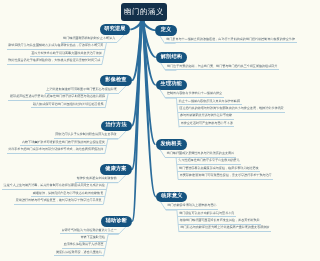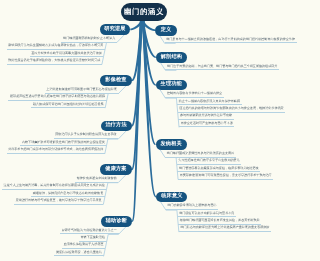--- a/index.html
+++ b/index.html
@@ -2,22 +2,22 @@
 <html><head><meta charset="utf-8"><style>
 html,body{margin:0;padding:0;}
 body{width:300px;height:261px;background:#fbfbf2;overflow:hidden;
      font-family:"Liberation Sans",sans-serif;
      -webkit-font-smoothing:antialiased;text-rendering:geometricPrecision;}
 #map{position:relative;width:300px;height:261px;}
 svg.links{position:absolute;left:0;top:0;width:300px;height:261px;}
 .node{position:absolute;background:#15537f;color:#fff;border-radius:5.4px;
       font-size:5.2px;line-height:1;letter-spacing:.15px;white-space:nowrap;
       display:flex;align-items:center;justify-content:center;height:10.8px;font-weight:700;}
-.root{position:absolute;background:#13304a;color:#fff;border-radius:9px;
-      font-size:7.4px;font-weight:700;letter-spacing:.6px;white-space:nowrap;
+.root{position:absolute;background:#13304a;color:#fff;border-radius:3px;
+      font-size:7.4px;font-weight:400;letter-spacing:.6px;white-space:nowrap;
       display:flex;align-items:center;justify-content:center;}
 .item{position:absolute;font-size:3.05px;line-height:1;color:#4a5a67;white-space:nowrap;
       border-bottom:0.8px solid #b4d2e2;padding:0 1.6px 1.6px 1.6px;letter-spacing:.02px;}
 </style></head><body>
 
 <div id="map">
  <svg class="links" viewBox="0 0 300 261">
    <path d="M 140.40 20.00 L 140.42 20.13 L 140.42 20.27 L 140.41 20.43 L 140.38 20.61 L 140.33 20.80 L 140.27 21.01 L 140.19 21.22 L 140.09 21.45 L 139.98 21.68 L 139.85 21.92 L 139.70 22.17 L 139.54 22.42 L 139.36 22.68 L 139.17 22.93 L 138.97 23.19 L 138.75 23.45 L 138.52 23.71 L 138.29 23.96 L 138.04 24.22 L 137.78 24.47 L 137.51 24.72 L 137.24 24.97 L 136.96 25.22 L 136.67 25.46 L 136.38 25.69 L 136.08 25.92 L 135.78 26.14 L 135.47 26.36 L 135.17 26.56 L 134.86 26.77 L 134.55 26.96 L 134.24 27.14 L 133.93 27.32 L 133.62 27.48 L 133.31 27.63 L 133.00 27.78 L 132.70 27.91 L 132.41 28.03 L 132.11 28.14 L 131.83 28.24 L 131.55 28.32 L 131.28 28.40 L 131.02 28.45 L 130.77 28.50 L 130.53 28.53 L 130.30 28.55 L 130.30 30.25 L 130.63 30.25 L 130.96 30.24 L 131.29 30.21 L 131.63 30.16 L 131.97 30.10 L 132.32 30.02 L 132.67 29.93 L 133.03 29.82 L 133.39 29.71 L 133.75 29.58 L 134.11 29.44 L 134.47 29.28 L 134.83 29.12 L 135.19 28.95 L 135.56 28.77 L 135.92 28.57 L 136.28 28.37 L 136.63 28.16 L 136.99 27.95 L 137.34 27.72 L 137.69 27.49 L 138.03 27.25 L 138.37 27.00 L 138.71 26.75 L 139.03 26.49 L 139.35 26.23 L 139.67 25.96 L 139.97 25.69 L 140.27 25.41 L 140.56 25.13 L 140.84 24.85 L 141.11 24.56 L 141.36 24.26 L 141.61 23.96 L 141.85 23.66 L 142.07 23.36 L 142.28 23.05 L 142.47 22.74 L 142.65 22.42 L 142.82 22.09 L 142.97 21.76 L 143.10 21.43 L 143.21 21.08 L 143.30 20.73 L 143.36 20.37 L 143.40 20.00 Z" fill="#2c6d9c" stroke="none"></path>
    <path d="M 140.25 19.89 L 140.10 22.24 L 139.94 24.55 L 139.78 26.82 L 139.62 29.06 L 139.45 31.26 L 139.28 33.42 L 139.11 35.54 L 138.93 37.63 L 138.75 39.67 L 138.57 41.67 L 138.39 43.63 L 138.21 45.55 L 138.02 47.43 L 137.84 49.26 L 137.65 51.04 L 137.46 52.78 L 137.27 54.48 L 137.07 56.12 L 136.88 57.72 L 136.68 59.27 L 136.48 60.77 L 136.28 62.22 L 136.08 63.62 L 135.88 64.97 L 135.68 66.27 L 135.48 67.51 L 135.27 68.70 L 135.07 69.83 L 134.86 70.91 L 134.66 71.93 L 134.45 72.89 L 134.24 73.79 L 134.04 74.64 L 133.83 75.42 L 133.62 76.14 L 133.42 76.80 L 133.22 77.40 L 133.01 77.92 L 132.82 78.38 L 132.63 78.77 L 132.45 79.09 L 132.28 79.33 L 132.14 79.49 L 132.05 79.58 L 132.00 79.61 L 132.00 79.62 L 132.00 81.18 L 132.45 81.12 L 132.86 80.95 L 133.22 80.70 L 133.54 80.39 L 133.83 80.03 L 134.10 79.62 L 134.37 79.15 L 134.62 78.62 L 134.87 78.04 L 135.12 77.40 L 135.37 76.70 L 135.61 75.94 L 135.85 75.13 L 136.09 74.26 L 136.33 73.33 L 136.57 72.35 L 136.81 71.31 L 137.05 70.22 L 137.28 69.07 L 137.51 67.87 L 137.75 66.62 L 137.98 65.31 L 138.21 63.96 L 138.44 62.55 L 138.67 61.09 L 138.89 59.58 L 139.12 58.02 L 139.35 56.42 L 139.57 54.76 L 139.79 53.06 L 140.01 51.32 L 140.23 49.53 L 140.45 47.69 L 140.66 45.81 L 140.88 43.89 L 141.09 41.92 L 141.30 39.92 L 141.51 37.87 L 141.72 35.78 L 141.93 33.65 L 142.13 31.49 L 142.34 29.29 L 142.54 27.04 L 142.74 24.77 L 142.94 22.45 L 143.15 20.11 Z" fill="#2c6d9c" stroke="none"></path>
    <path d="M 140.15 19.93 L 139.92 24.71 L 139.70 29.37 L 139.47 33.91 L 139.25 38.33 L 139.03 42.64 L 138.81 46.83 L 138.60 50.90 L 138.39 54.85 L 138.18 58.69 L 137.98 62.42 L 137.77 66.03 L 137.57 69.53 L 137.37 72.92 L 137.18 76.19 L 136.98 79.36 L 136.79 82.41 L 136.60 85.35 L 136.41 88.19 L 136.22 90.91 L 136.03 93.53 L 135.85 96.04 L 135.66 98.44 L 135.47 100.74 L 135.29 102.93 L 135.11 105.02 L 134.92 107.00 L 134.74 108.88 L 134.55 110.65 L 134.37 112.33 L 134.18 113.90 L 134.00 115.37 L 133.81 116.73 L 133.63 118.00 L 133.44 119.17 L 133.25 120.24 L 133.06 121.21 L 132.87 122.07 L 132.68 122.84 L 132.49 123.51 L 132.31 124.08 L 132.12 124.54 L 131.95 124.89 L 131.80 125.13 L 131.70 125.26 L 131.66 125.29 L 131.70 125.30 L 131.70 126.70 L 132.19 126.62 L 132.61 126.38 L 132.95 126.05 L 133.24 125.66 L 133.50 125.18 L 133.75 124.63 L 133.99 124.00 L 134.22 123.28 L 134.44 122.46 L 134.67 121.56 L 134.89 120.56 L 135.11 119.47 L 135.32 118.28 L 135.54 116.99 L 135.75 115.61 L 135.97 114.13 L 136.18 112.55 L 136.39 110.86 L 136.60 109.08 L 136.81 107.19 L 137.02 105.20 L 137.23 103.11 L 137.45 100.91 L 137.66 98.61 L 137.87 96.20 L 138.09 93.69 L 138.30 91.07 L 138.52 88.34 L 138.74 85.50 L 138.95 82.56 L 139.18 79.50 L 139.40 76.34 L 139.62 73.06 L 139.85 69.67 L 140.08 66.17 L 140.32 62.56 L 140.55 58.83 L 140.79 54.99 L 141.03 51.03 L 141.28 46.96 L 141.53 42.78 L 141.78 38.47 L 142.04 34.05 L 142.30 29.51 L 142.57 24.85 L 142.85 20.07 Z" fill="#2c6d9c" stroke="none"></path>

